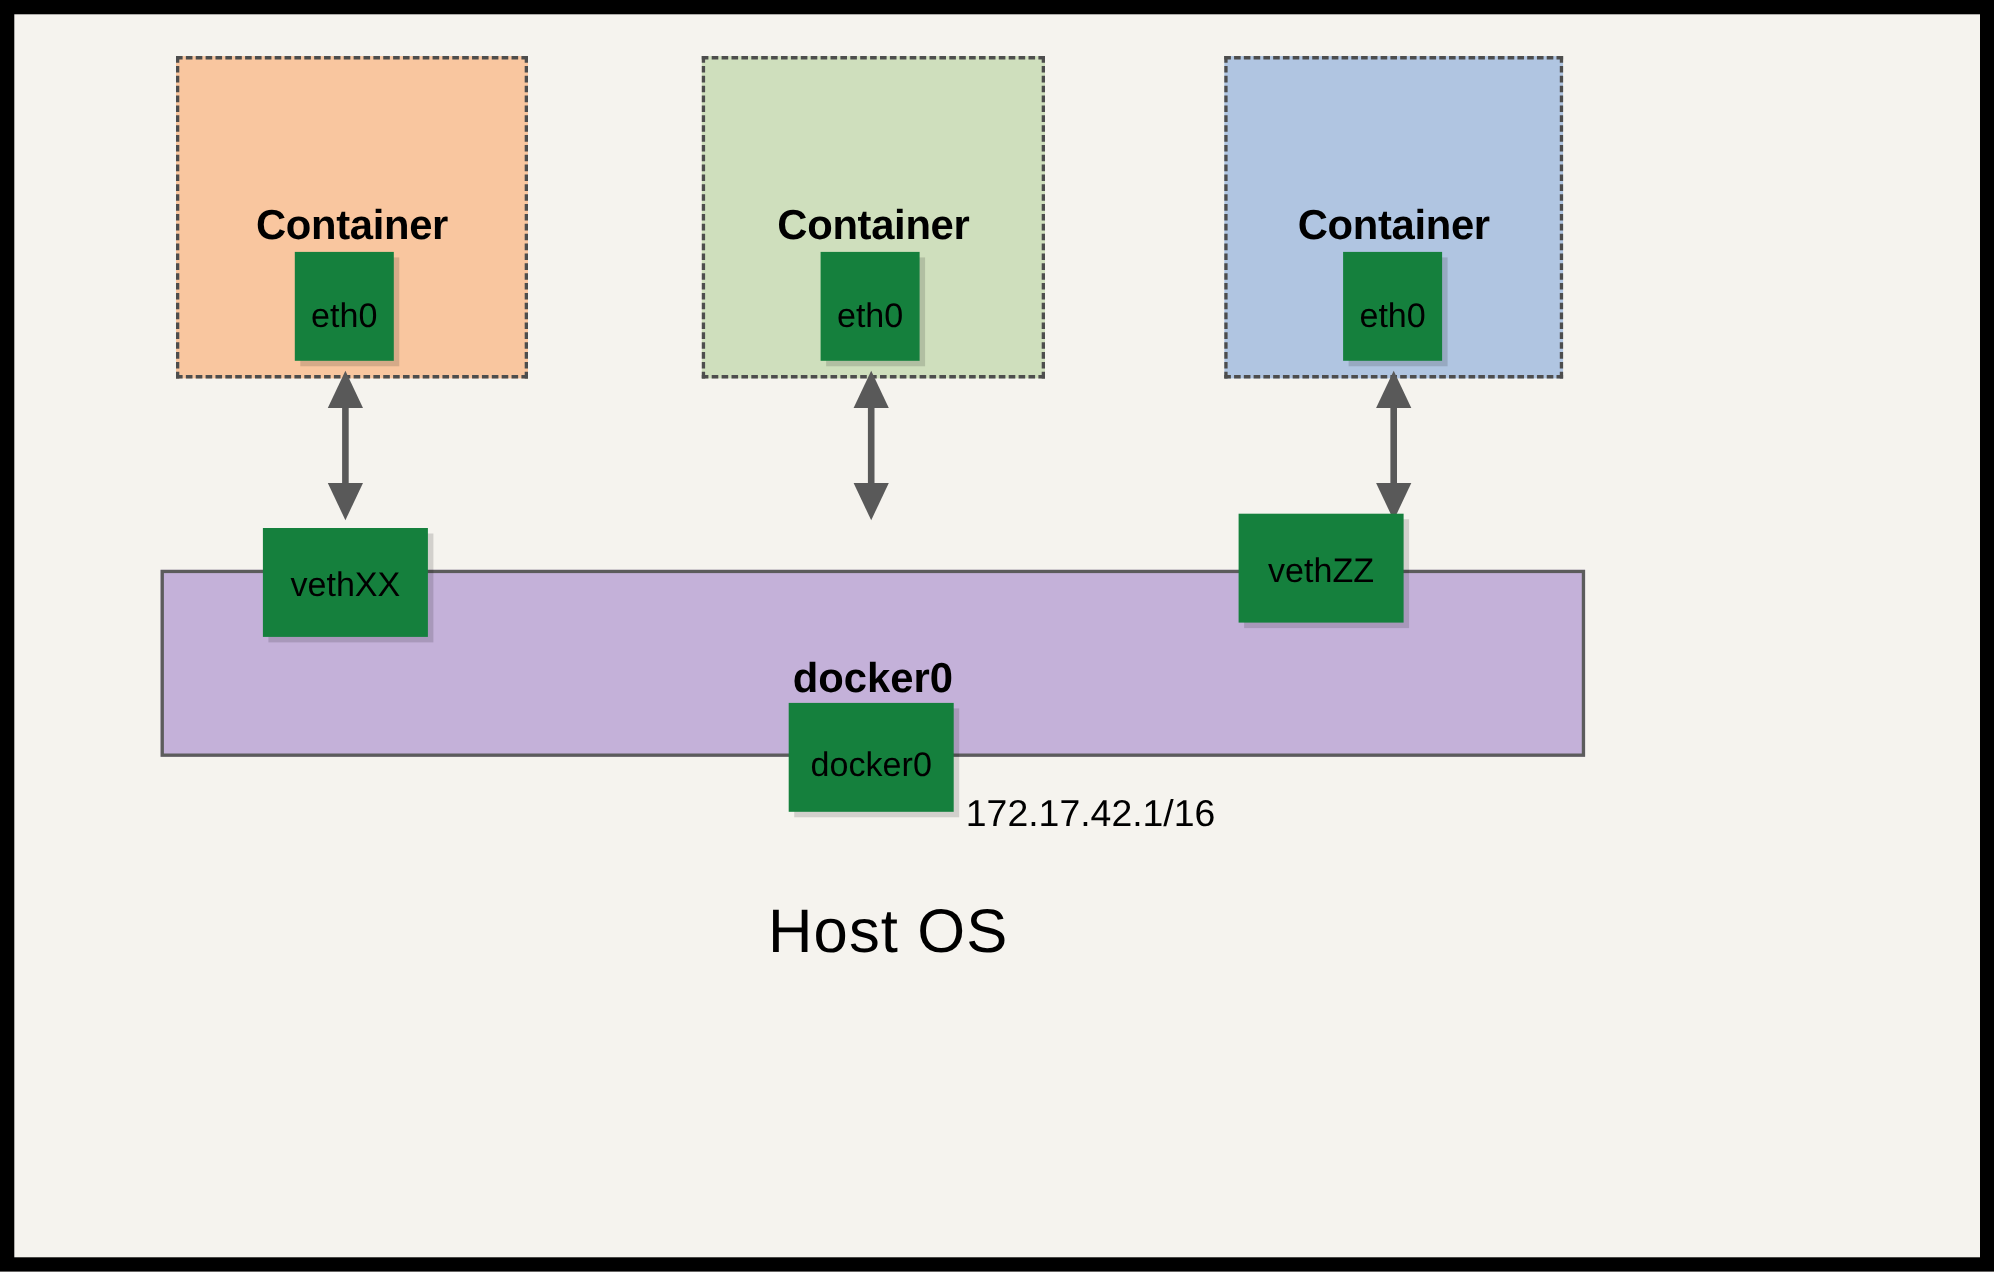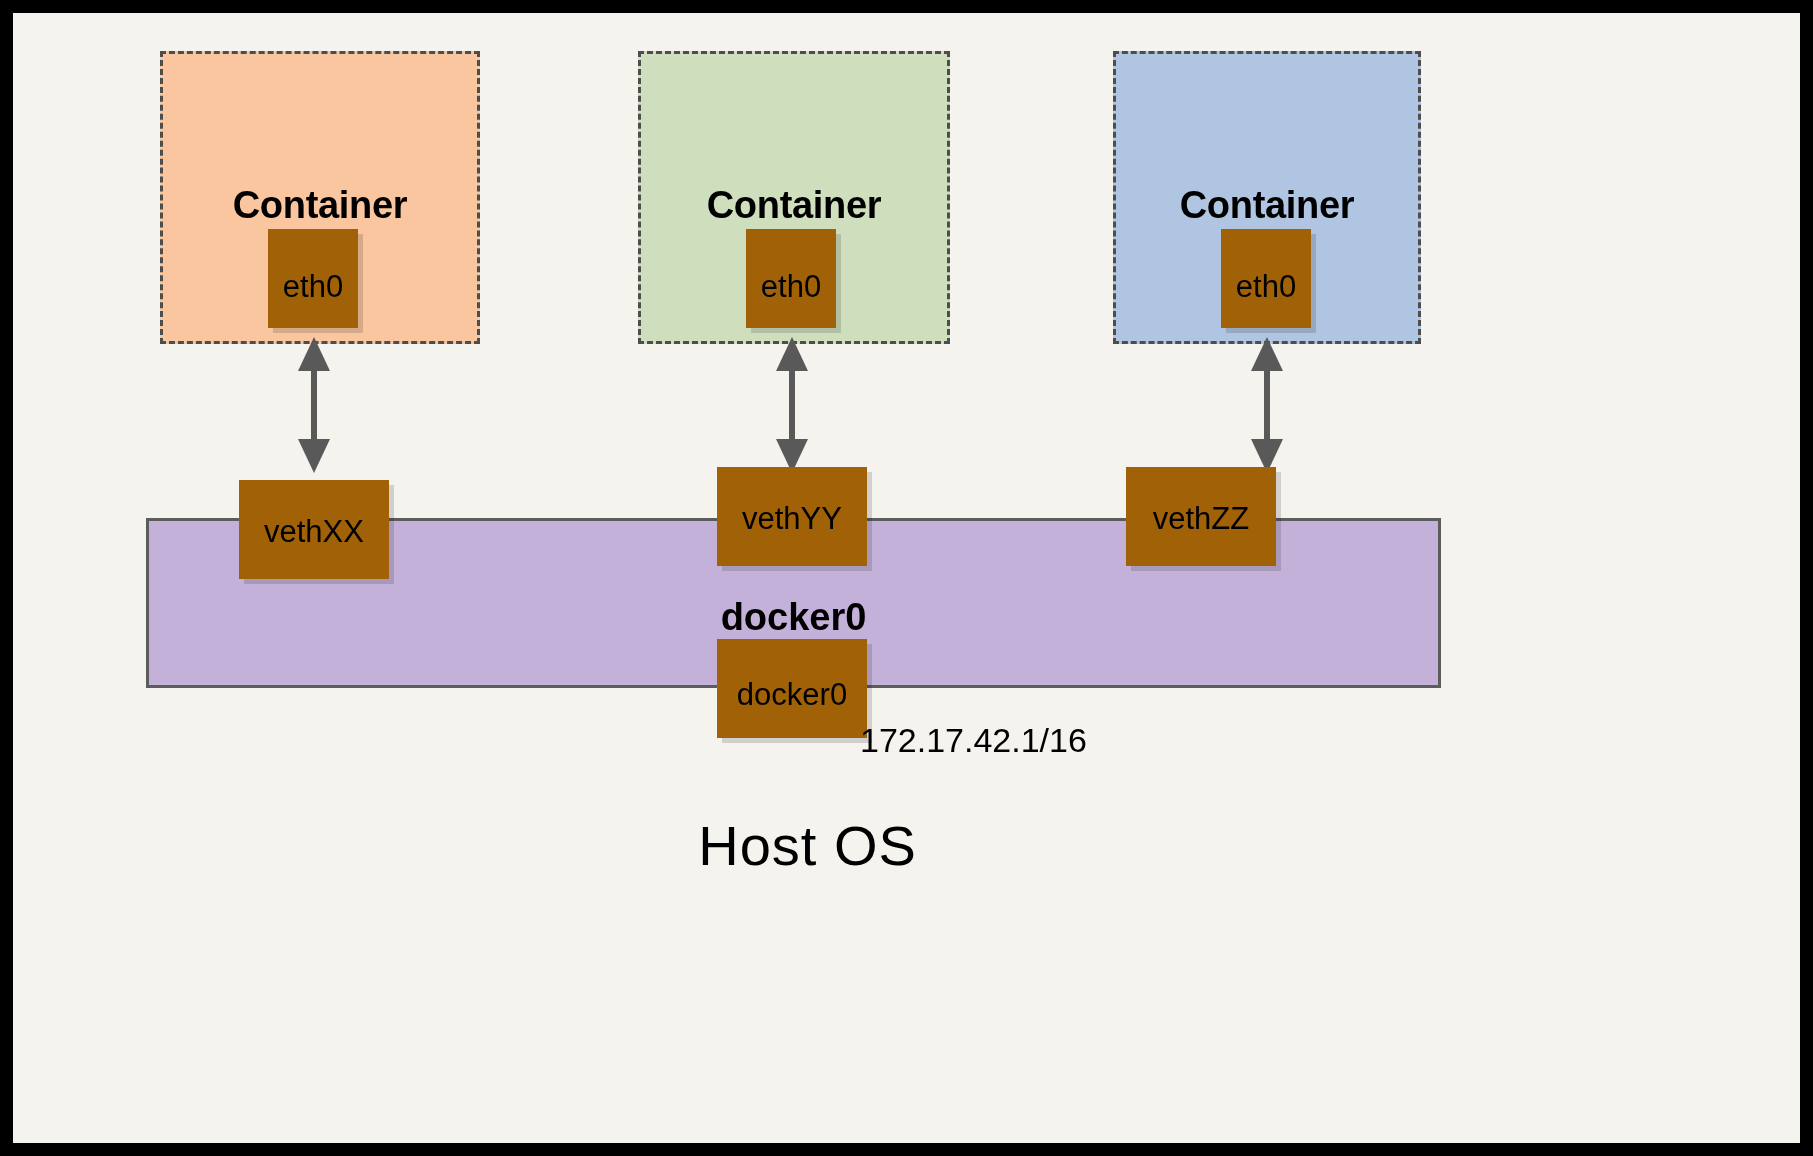--- a/index.html
+++ b/index.html
@@ -49,21 +49,21 @@
     font-size: 38px;
     font-weight: bold;
     color: #000000;
     letter-spacing: -0.3px;
   }
 
   
   .note-box {
     position: absolute;
     box-sizing: border-box;
-    background: #a16207;
+    background: #15803d;
     box-shadow: 5px 5px 0 0 rgba(0,0,0,0.14);
     display: flex;
     align-items: center;
     justify-content: center;
   }
   .note-box .note-label {
     font-size: 31px;
     color: #000000;
     line-height: 1;
     white-space: nowrap;
@@ -165,30 +165,27 @@
     </svg>
 
     <div id="docker0-bridge" style="left:133px; top:505px; width:1295px; height:170px;">
       <div id="docker0-bridge-title" style="top:75px;">docker0</div>
     </div>
 
     <div class="note-box veth" style="left:226px; top:454px; width:150px; height:99px;margin-top:13px;">
       <span class="note-label">vethXX</span>
     </div>
 
-    <div class="note-box veth" style="left:704px; top:454px; width:150px; height:99px;">
-      <span class="note-label">vethYY</span>
-    </div>
 
     <div class="note-box veth" style="left:1113px; top:454px; width:150px; height:99px;">
       <span class="note-label">vethZZ</span>
     </div>
 
     <div class="note-box docker0-port" style="left:704px; top:626px; width:150px; height:99px;">
       <span class="note-label">docker0</span>
     </div>
 
-    <span id="ip-label" class="plain-label" style="left:847px; top:708px;">172.17.42.1/16</span>
+    <span id="ip-label" class="plain-label" style="left:865px; top:708px;">172.17.42.1/16</span>
 
     <div id="host-os-label" class="plain-label" style="top:800px;">Host OS</div>
 
   </div>
 </div>
 
 </body></html>

